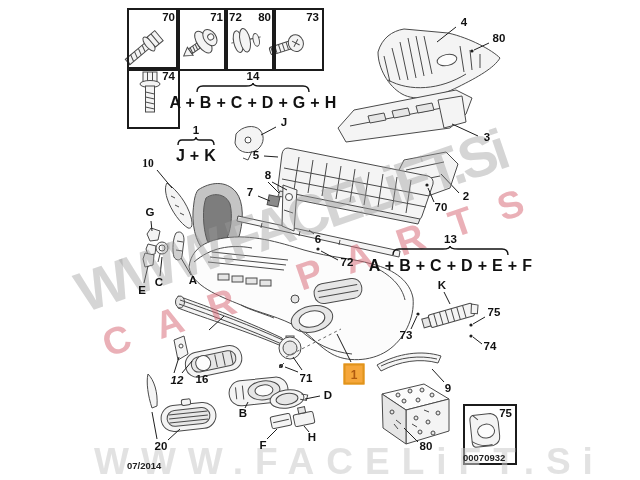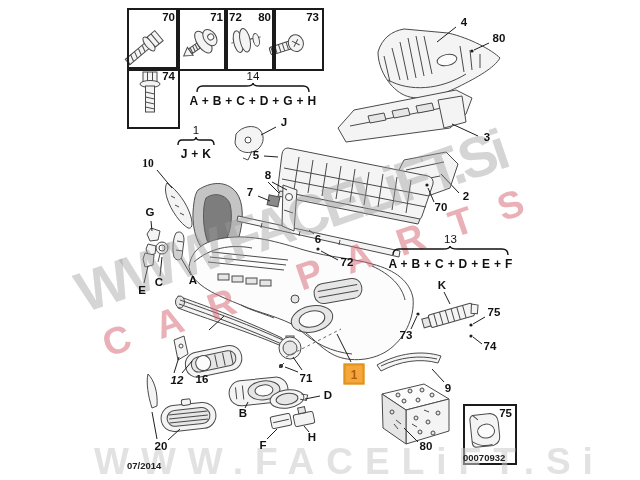--- a/index.html
+++ b/index.html
@@ -4,22 +4,22 @@
 <style>
   html,body{margin:0;padding:0;background:#fff;}
   body{width:640px;height:480px;position:relative;overflow:hidden;
        font-family:"Liberation Sans",sans-serif;}
   #stage{position:absolute;left:0;top:0;width:640px;height:480px;}
   #art{position:absolute;left:0;top:0;z-index:5;}
   .fbox{position:absolute;border:2px solid #1b1b1b;background:transparent;z-index:10;}
   .boxlbl{position:absolute;font-size:11.5px;font-weight:bold;color:#111;line-height:1.1;}
   .tr{top:1px;right:3px;} .tl{top:1px;left:3px;}
   .group{position:absolute;display:flex;flex-direction:column;align-items:center;z-index:25;}
-  .gnum{font-size:11.5px;font-weight:normal;color:#111;}
-  .gform{font-size:12px;font-weight:bold;color:#111;letter-spacing:.3px;white-space:nowrap;margin-top:1px;}
+  .gnum{font-size:11.5px;font-weight:bold;color:#111;}
+  .gform{font-size:16px;font-weight:bold;color:#111;letter-spacing:.3px;white-space:nowrap;margin-top:1px;}
   .brace{display:block;margin-top:1px;}
   .brace path{stroke:#111;stroke-width:1.4;fill:none;}
   .callout{position:absolute;transform:translate(-50%,-50%);font-size:11.5px;font-weight:bold;
            color:#111;z-index:30;white-space:nowrap;line-height:1;}
   .callout.hl{background:var(--highlight_fill,#f6a73b);border:2px solid var(--highlight_border,#e0941c);
               color:var(--highlight_text,#b05a10);width:17px;height:17px;display:flex;
               align-items:center;justify-content:center;font-size:12px;transform:translate(-50%,-50%);}
   .wm{position:absolute;pointer-events:none;z-index:15;font-weight:bold;white-space:nowrap;line-height:1.15;}
   #wm-diag{left:78px;top:262px;font-size:57px;letter-spacing:-4px;
            color:rgba(155,155,155,.42);transform:rotate(-19deg);transform-origin:0 50%;}

